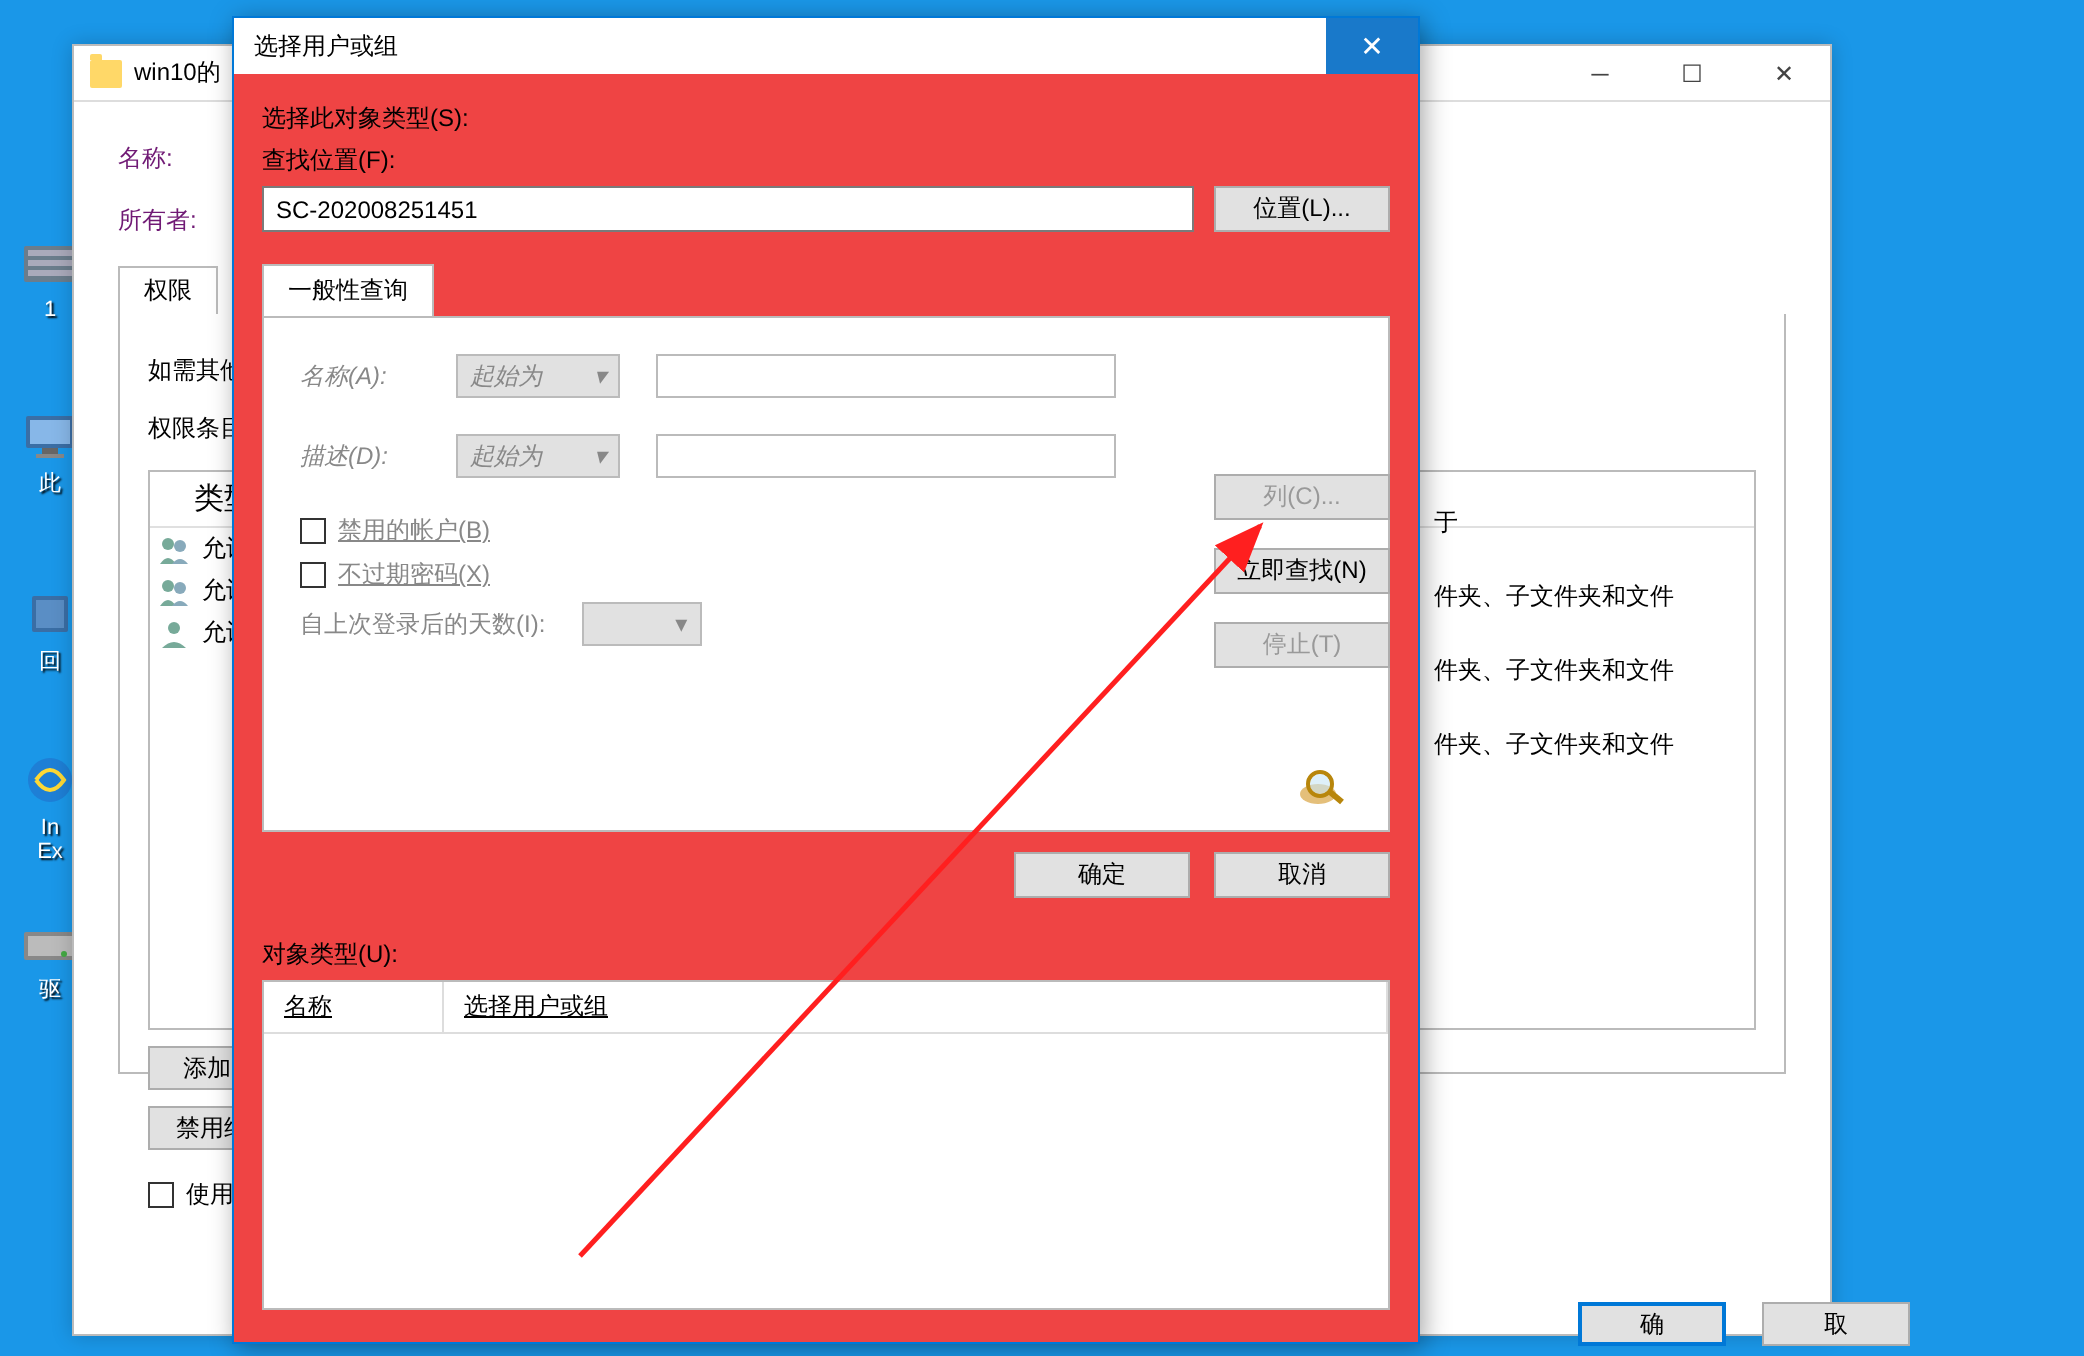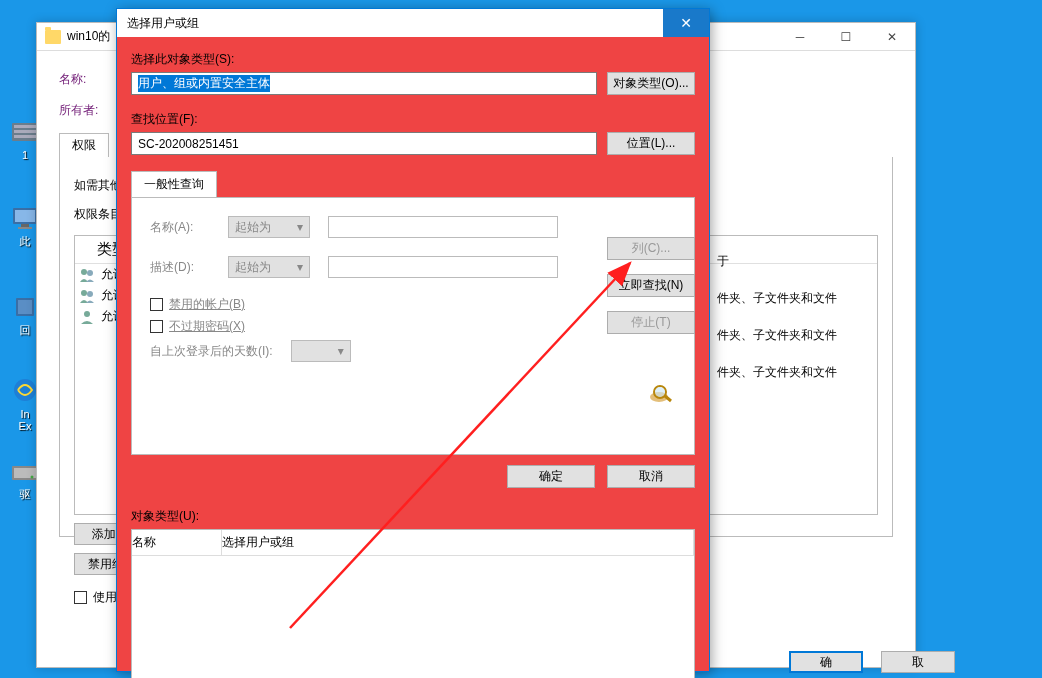--- a/index.html
+++ b/index.html
@@ -48,35 +48,35 @@
 .dlg-row { display: flex; gap: 10px; margin-bottom: 16px; align-items: center; }
 .dlg-field { flex: 1; height: 23px; border: 1px solid #7a7a7a; background: #fff; padding: 2px 6px; display: flex; align-items: center; }
 .dlg-field.selected span { background: #0078d7; color: #fff; }
 .dlg-btn { min-width: 88px; height: 23px; background: #e1e1e1; border: 1px solid #adadad; display: inline-flex; align-items: center; justify-content: center; cursor: pointer; }
 .dlg-btn.disabled { color: #999; }
 
 
 .query-tabs { margin-top: 6px; display: flex; }
 .query-tab { padding: 4px 12px; border: 1px solid #bbb; border-bottom: none; background: #fff; }
 .query-panel { border: 1px solid #bbb; background: #fff; padding: 18px; height: 258px; position: relative; }
-.q-row { display: flex; align-items: center; gap: 18px; margin-bottom: 18px; }
+.q-row { display: flex; align-items: center; gap: 18px; margin-bottom: 18px; font-style: italic; }
 .q-label { width: 60px; color: #888; }
 .q-select { width: 82px; height: 22px; border: 1px solid #bbb; background: #e1e1e1; display: flex; align-items: center; justify-content: space-between; padding: 0 6px; color: #888; }
 .q-input { width: 230px; height: 22px; border: 1px solid #bbb; background: #fff; }
 .q-checks { margin-top: 2px; }
 .q-check { display: flex; align-items: center; gap: 6px; margin-bottom: 5px; color: #888; text-decoration: underline; }
 .q-days { margin-top: 4px; display: flex; align-items: center; gap: 18px; color: #888; }
 .side-btns { position: absolute; right: 14px; top: 200px; display: flex; flex-direction: column; gap: 14px; }
 .magnifier { position: absolute; right: 30px; top: 346px; }
 .ok-cancel { display: flex; gap: 12px; justify-content: flex-end; margin-top: 10px; margin-bottom: 20px; }
 
 .results-label { margin-top: 4px; margin-bottom: 4px; }
 .results-area { border: 1px solid #bbb; background: #fff; height: 165px; }
 .results-header { display: flex; border-bottom: 1px solid #ddd; }
-.results-col { padding: 4px 0; border-right: 1px solid #ddd; }
+.results-col { padding: 4px 10px; border-right: 1px solid #ddd; text-decoration: underline; }
 
 
 .arrow-svg { position: absolute; left: 260px; top: 248px; pointer-events: none; z-index: 20; }
 
 
 .bottom-btns { position: absolute; right: -40px; bottom: -6px; display: flex; gap: 18px; }
 .bottom-btn { min-width: 74px; height: 22px; border: 1px solid #adadad; background: #e1e1e1; display: inline-flex; align-items: center; justify-content: center; }
 .highlight-btn { border: 2px solid #0078d7; }
 
 svg { display: block; }
@@ -216,26 +216,20 @@
   </div>
 </div>
 
 <div class="dialog">
   <div class="dlg-titlebar">
     <span>选择用户或组</span>
     <div class="dlg-close">✕</div>
   </div>
   <div class="dlg-body">
     <div class="dlg-label">选择此对象类型(S):</div>
-    <div class="dlg-row">
-      <div class="dlg-field selected">
-          <span>用户、组或内置安全主体</span>
-        </div>
-      <div class="dlg-btn">对象类型(O)...</div>
-    </div>
     <div class="dlg-label">查找位置(F):</div>
     <div class="dlg-row">
       <div class="dlg-field">
           <span>SC-202008251451</span>
         </div>
       <div class="dlg-btn">位置(L)...</div>
     </div>
 
     <div class="query-tabs">
         <div class="query-tab">一般性查询</div>

